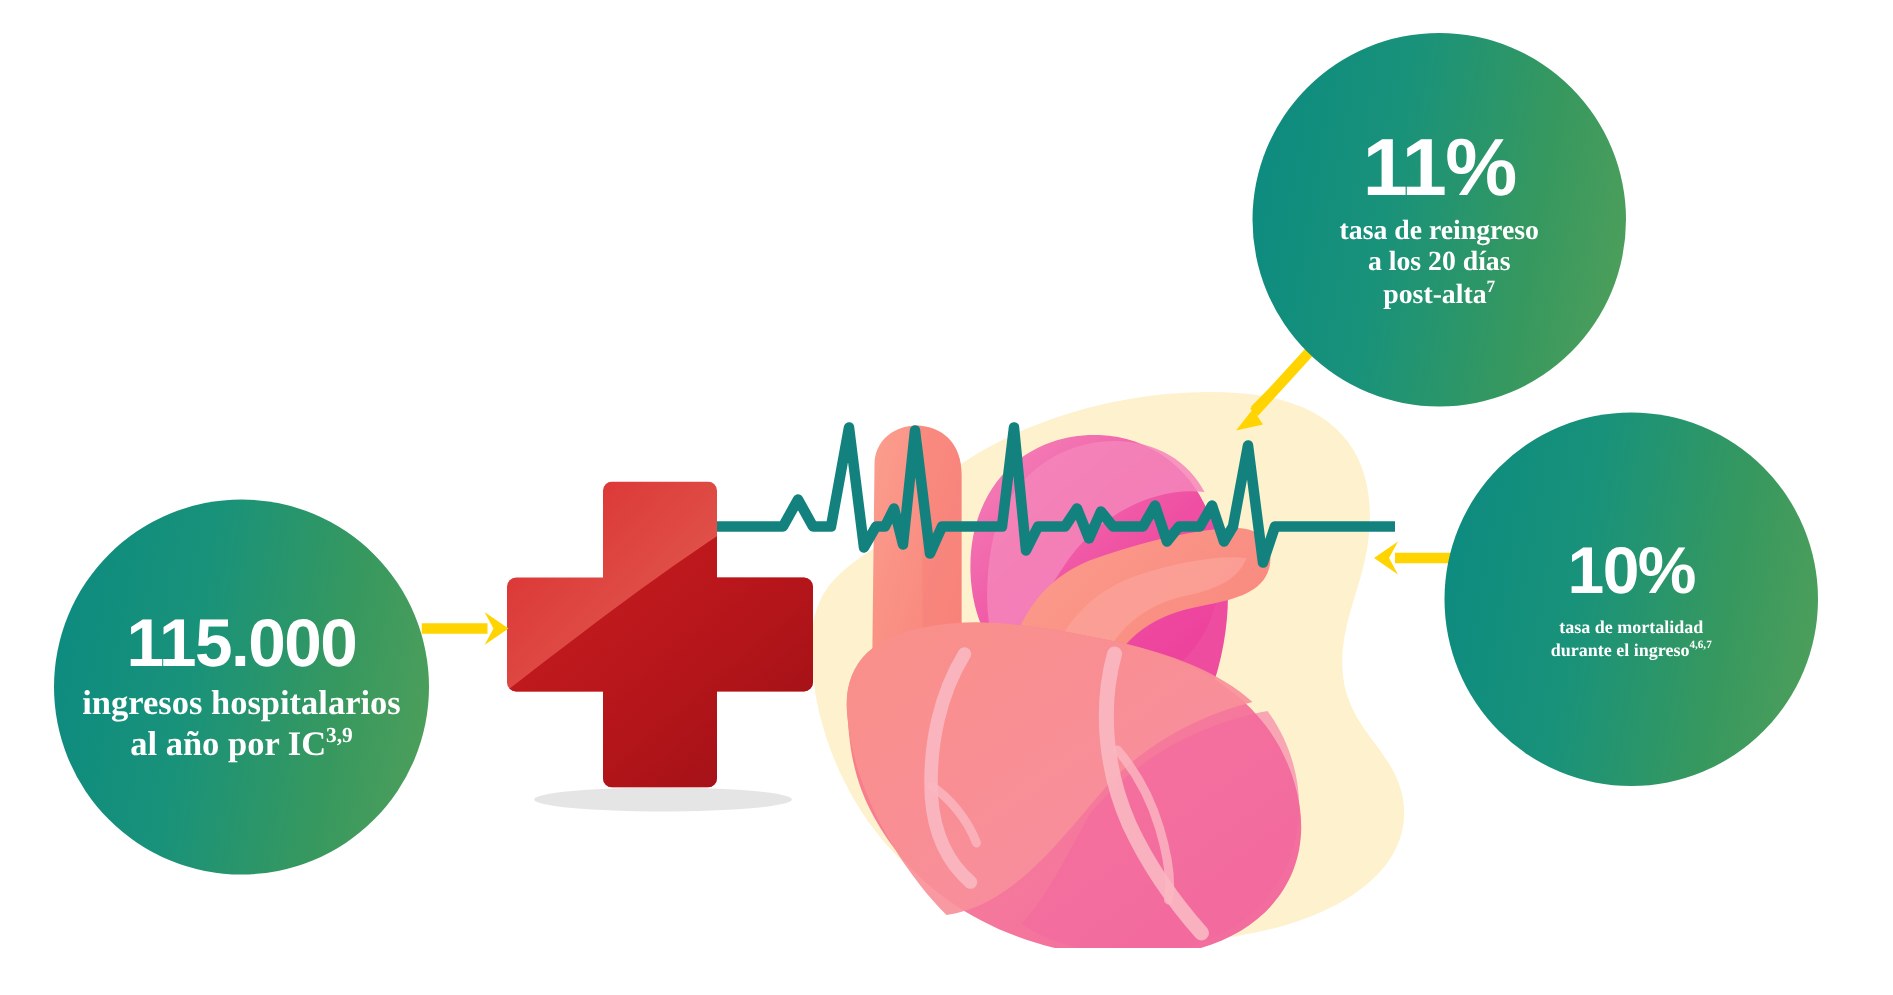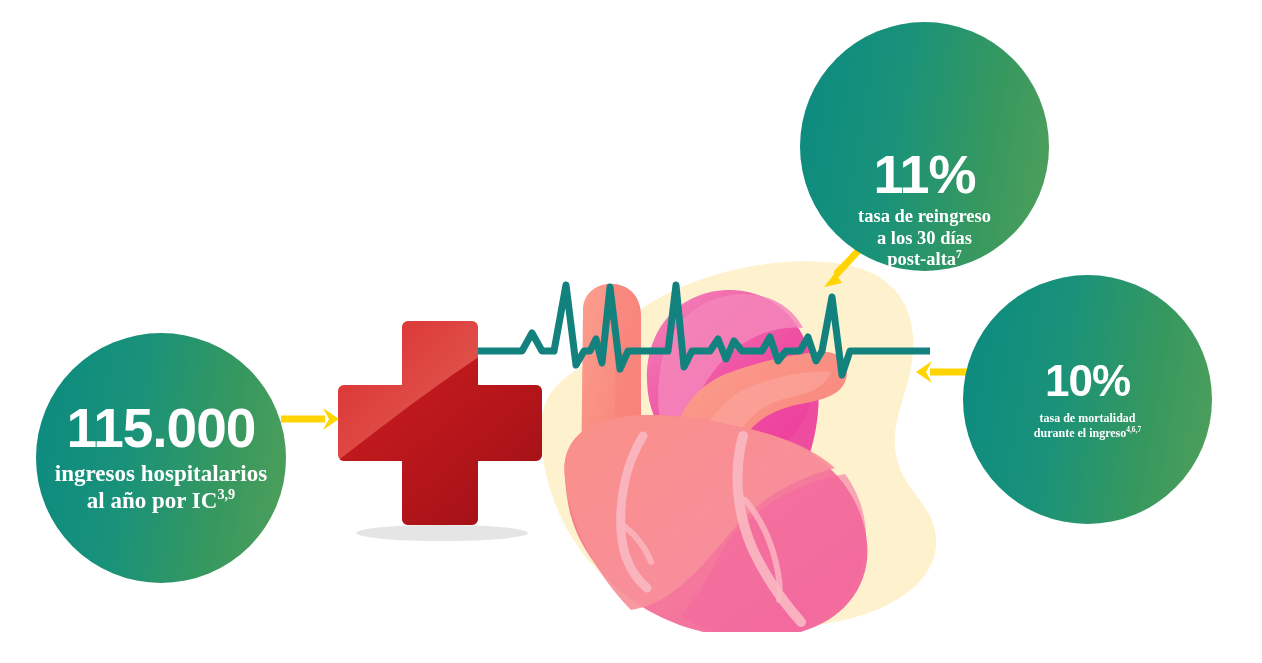--- a/index.html
+++ b/index.html
@@ -10,24 +10,24 @@
   
   .stat-circle{position:absolute;border-radius:50%;
     background:linear-gradient(100deg,#0b8a80 0%,#19927a 38%,#36985f 72%,#52a05a 100%);
     display:flex;flex-direction:column;align-items:center;justify-content:center;
     text-align:center;color:#fff;box-sizing:border-box;}
   .stat-number{font-weight:bold;letter-spacing:-1px;line-height:1;}
   .stat-caption{font-weight:bold;line-height:1.17;font-family:Liberation Serif, serif;}
   .stat-caption sup{font-size:.62em;vertical-align:super;line-height:0;font-weight:bold;}
 
   #circle-admissions{left:36px;top:333px;width:250px;height:250px;}
-  #circle-admissions .stat-number{font-size:55px;margin-bottom:5px;}
+  #circle-admissions .stat-number{font-size:45px;margin-bottom:5px;}
   #circle-admissions .stat-caption{font-size:23px;}
 
-  #circle-readmission{left:800px;top:22px;width:249px;height:249px;justify-content:flex-end;}
+  #circle-readmission{left:835px;top:22px;width:249px;height:249px;}
   #circle-readmission .stat-number{font-size:54px;margin-bottom:5px;}
   #circle-readmission .stat-caption{font-size:18.5px;}
 
   #circle-mortality{left:963px;top:275px;width:249px;height:249px;}
   #circle-mortality .stat-number{font-size:44px;margin-bottom:8px;}
   #circle-mortality .stat-caption{font-size:12px;}
 
   
   .arrow{position:absolute;}
   #arrow-left-to-cross{left:281px;top:404px;width:60px;height:30px;}
@@ -158,21 +158,21 @@
     <div class="stat-caption">
       <span>ingresos hospitalarios</span><br>
       <span>al año por IC</span><sup>3,9</sup>
     </div>
   </div>
 
   <div class="stat-circle" id="circle-readmission">
     <div class="stat-number">11%</div>
     <div class="stat-caption">
       <span>tasa de reingreso</span><br>
-      <span>a los 30 días</span><br>
+      <span>a los 20 días</span><br>
       <span>post-alta</span><sup>7</sup>
     </div>
   </div>
 
   <div class="stat-circle" id="circle-mortality">
     <div class="stat-number">10%</div>
     <div class="stat-caption">
       <span>tasa de mortalidad</span><br>
       <span>durante el ingreso</span><sup>4,6,7</sup>
     </div>

